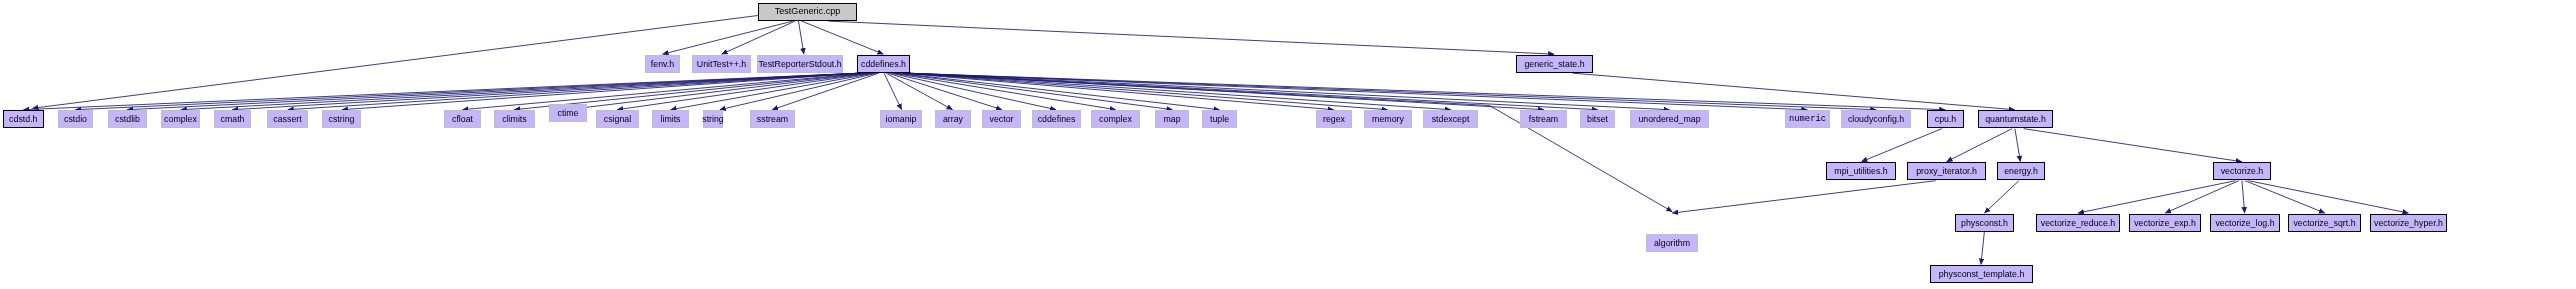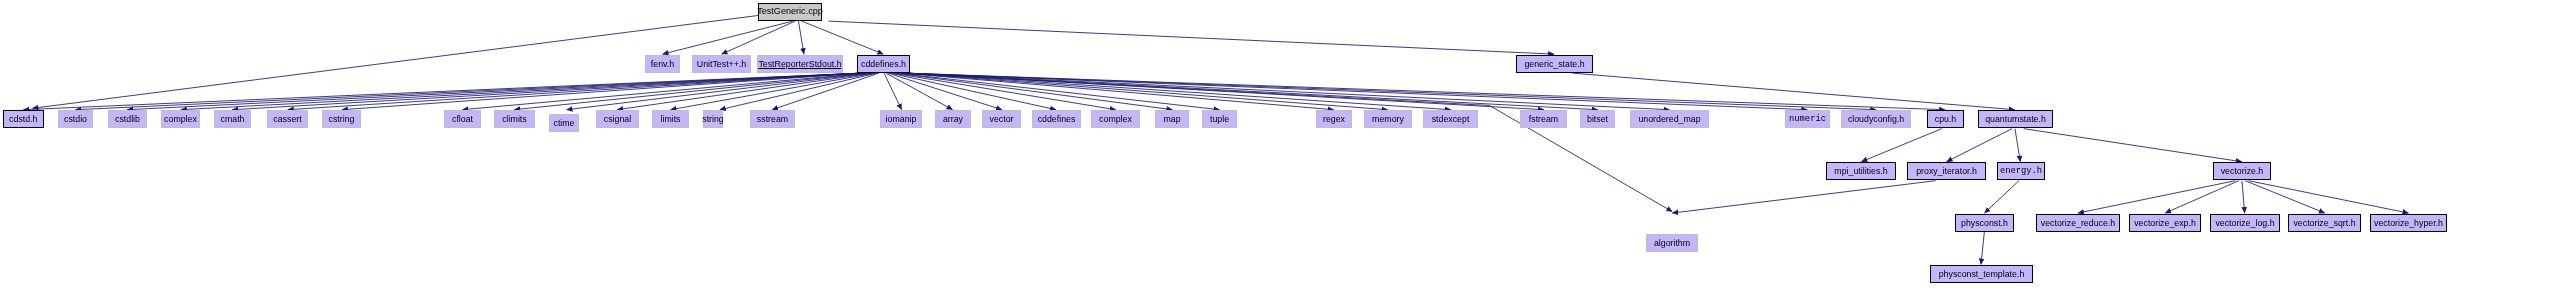--- a/index.html
+++ b/index.html
@@ -78,36 +78,36 @@
         <path d="M2870.96,257 L2822,303" class="edge" stroke="#191970" marker-end="url(#arrow)"></path>
         <path d="M2821.8,330 L2817,376" class="edge" stroke="#191970" marker-end="url(#arrow)"></path>
         <path d="M3178.68,257 L2955,303" class="edge" stroke="#191970" marker-end="url(#arrow)"></path>
         <path d="M3183.64,257 L3079,303" class="edge" stroke="#191970" marker-end="url(#arrow)"></path>
         <path d="M3188.16,257 L3192,303" class="edge" stroke="#191970" marker-end="url(#arrow)"></path>
         <path d="M3192.72,257 L3306,303" class="edge" stroke="#191970" marker-end="url(#arrow)"></path>
         <path d="M3197.48,257 L3425,303" class="edge" stroke="#191970" marker-end="url(#arrow)"></path>
       </g>
   </svg>
   <div id="nodes">
-      <div class="node root" style="left: 758px; top: 2.8px; width: 64px;">TestGeneric.cpp</div>
+      <div class="node root" style="left: 758px; top: 2.8px; width: 99px;">TestGeneric.cpp</div>
       <div class="node ext" style="left: 645px; top: 55px; width: 35px;">fenv.h</div>
       <div class="node ext" style="left: 692px; top: 55px; width: 59px;">UnitTest++.h</div>
-      <div class="node ext" style="left: 757px; top: 55px; width: 86px; text-decoration: underline;">TestReporterStdout.h</div>
+      <div class="node ext" style="left: 757px; top: 55px; width: 86px;">TestReporterStdout.h</div>
       <div class="node doc" style="left: 857px; top: 55px; width: 53px;">cddefines.h</div>
       <div class="node doc" style="left: 1516px; top: 55px; width: 77px;">generic_state.h</div>
       <div class="node doc" style="left: 2.8px; top: 110px; width: 41px;">cdstd.h</div>
       <div class="node ext" style="left: 58px; top: 110px; width: 35px;">cstdio</div>
       <div class="node ext" style="left: 108px; top: 110px; width: 39px;">cstdlib</div>
       <div class="node ext" style="left: 161px; top: 110px; width: 39px;">complex</div>
       <div class="node ext" style="left: 214px; top: 110px; width: 37px;">cmath</div>
       <div class="node ext" style="left: 267px; top: 110px; width: 41px;">cassert</div>
       <div class="node ext" style="left: 322px; top: 110px; width: 39px;">cstring</div>
       <div class="node ext" style="left: 444px; top: 110px; width: 37px;">cfloat</div>
       <div class="node ext" style="left: 494px; top: 110px; width: 41px;">climits</div>
-      <div class="node ext" style="left: 549px; top: 114px; width: 30px;">ctime</div>
+      <div class="node ext" style="left: 549px; top: 104px; width: 38px;">ctime</div>
       <div class="node ext" style="left: 596px; top: 110px; width: 43px;">csignal</div>
       <div class="node ext" style="left: 652px; top: 110px; width: 37px;">limits</div>
       <div class="node ext" style="left: 703px; top: 110px; width: 20px;">string</div>
       <div class="node ext" style="left: 750px; top: 110px; width: 45px;">sstream</div>
       <div class="node ext" style="left: 880px; top: 110px; width: 42px;">iomanip</div>
       <div class="node ext" style="left: 935px; top: 110px; width: 36px;">array</div>
       <div class="node ext" style="left: 982px; top: 110px; width: 39px;">vector</div>
       <div class="node ext" style="left: 1032px; top: 110px; width: 49px;">cddefines</div>
       <div class="node ext" style="left: 1091px; top: 110px; width: 49px;">complex</div>
       <div class="node ext" style="left: 1155px; top: 110px; width: 34px;">map</div>
@@ -117,21 +117,21 @@
       <div class="node ext" style="left: 1423px; top: 110px; width: 55px;">stdexcept</div>
       <div class="node ext" style="left: 1520px; top: 110px; width: 47px;">fstream</div>
       <div class="node ext" style="left: 1580px; top: 110px; width: 35px;">bitset</div>
       <div class="node ext" style="left: 1630px; top: 110px; width: 79px;">unordered_map</div>
       <div class="node ext" style="left: 1785px; top: 110px; width: 45px; font-family: Liberation Mono, monospace;">numeric</div>
       <div class="node ext" style="left: 1841px; top: 110px; width: 70px;">cloudyconfig.h</div>
       <div class="node doc" style="left: 1927px; top: 110px; width: 37px;">cpu.h</div>
       <div class="node doc" style="left: 1978px; top: 110px; width: 75px;">quantumstate.h</div>
       <div class="node doc" style="left: 1826px; top: 162px; width: 70px;">mpi_utilities.h</div>
       <div class="node doc" style="left: 1907px; top: 162px; width: 79px;">proxy_iterator.h</div>
-      <div class="node doc" style="left: 1997px; top: 162px; width: 48px; font-family: Liberation Mono, monospace;">energy.h</div>
+      <div class="node doc" style="left: 1997px; top: 162px; width: 48px;">energy.h</div>
       <div class="node doc" style="left: 2213px; top: 162px; width: 58px;">vectorize.h</div>
       <div class="node ext" style="left: 1646px; top: 214px; width: 52px; margin-top: 20px;">algorithm</div>
       <div class="node doc" style="left: 1955px; top: 214px; width: 59px;">physconst.h</div>
       <div class="node doc" style="left: 2036px; top: 214px; width: 84px;">vectorize_reduce.h</div>
       <div class="node doc" style="left: 2129px; top: 214px; width: 72px;">vectorize_exp.h</div>
       <div class="node doc" style="left: 2210px; top: 214px; width: 70px;">vectorize_log.h</div>
       <div class="node doc" style="left: 2288px; top: 214px; width: 73px;">vectorize_sqrt.h</div>
       <div class="node doc" style="left: 2370px; top: 214px; width: 77px;">vectorize_hyper.h</div>
       <div class="node doc" style="left: 1930px; top: 265px; width: 103px;">physconst_template.h</div>
     </div>

